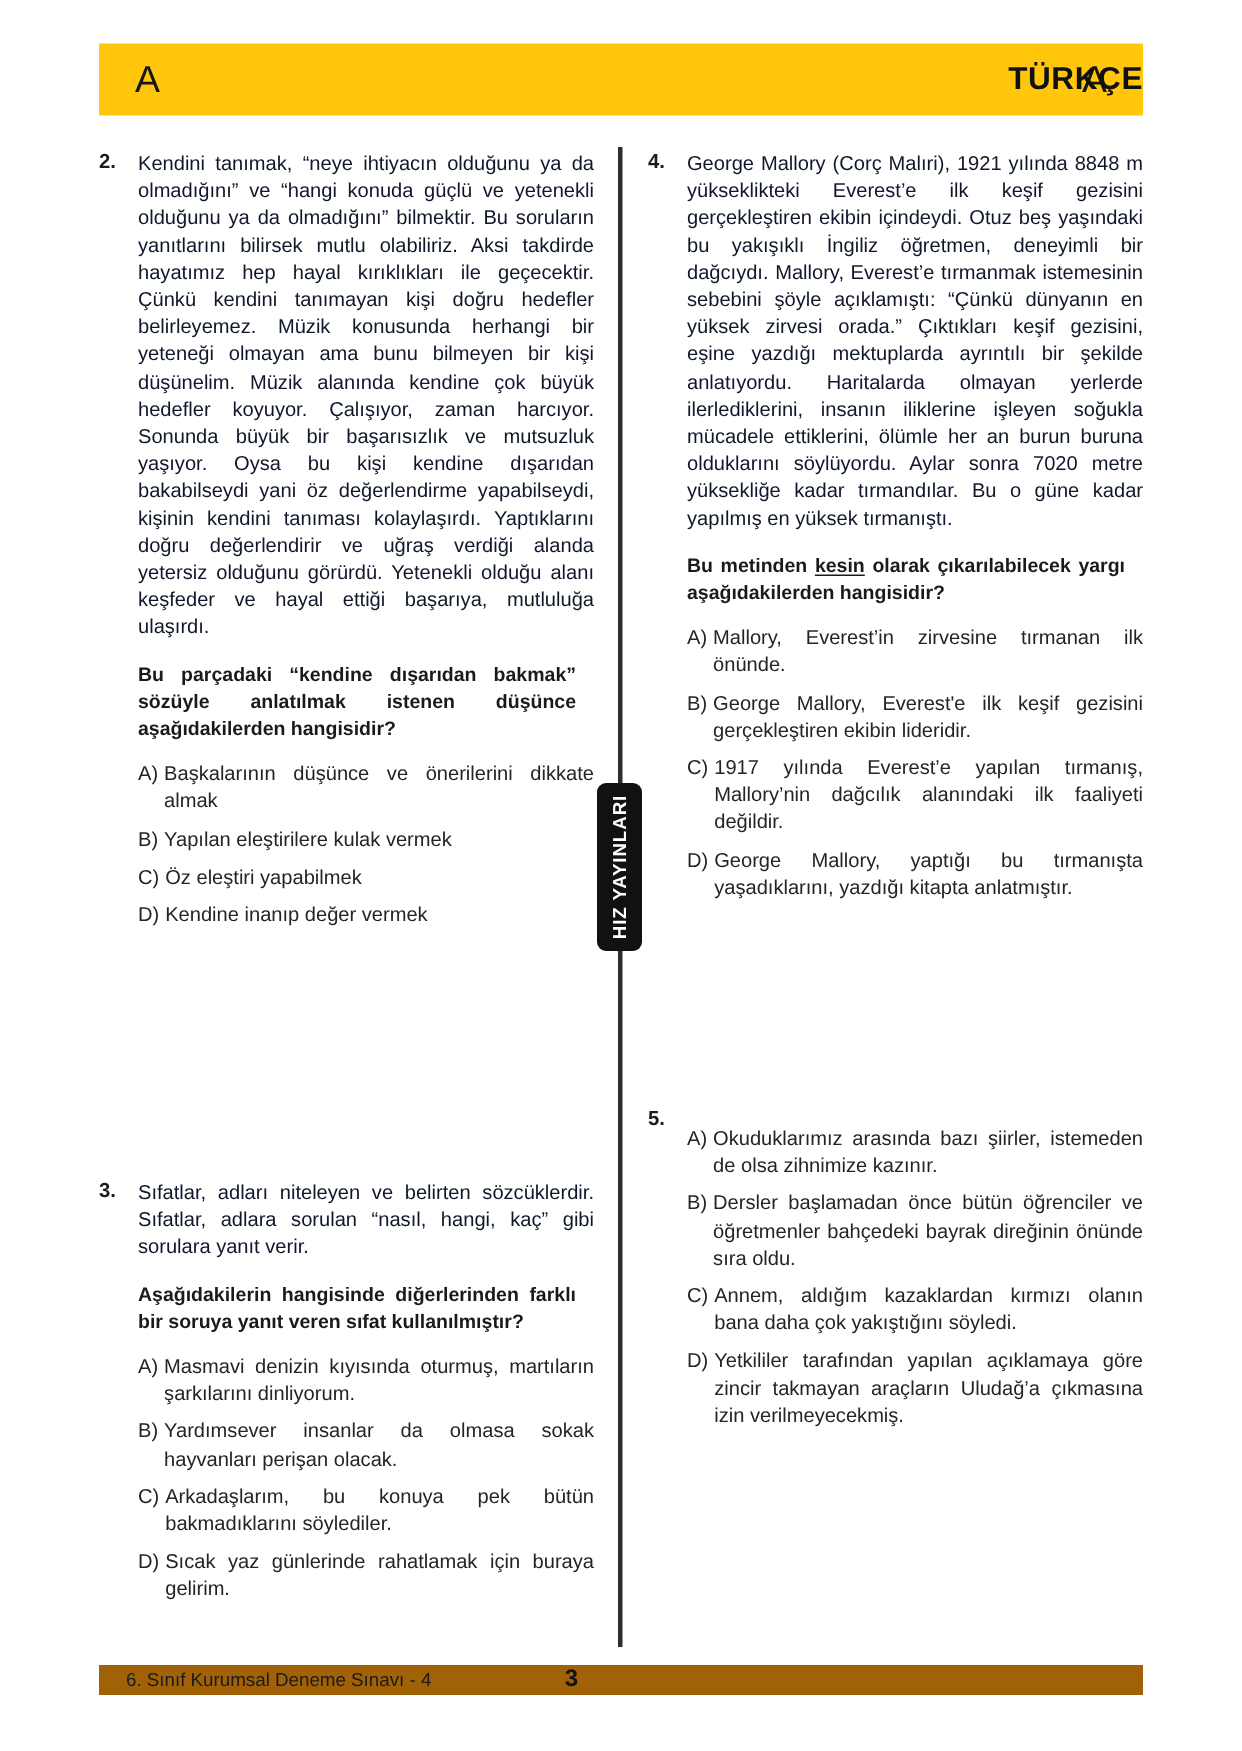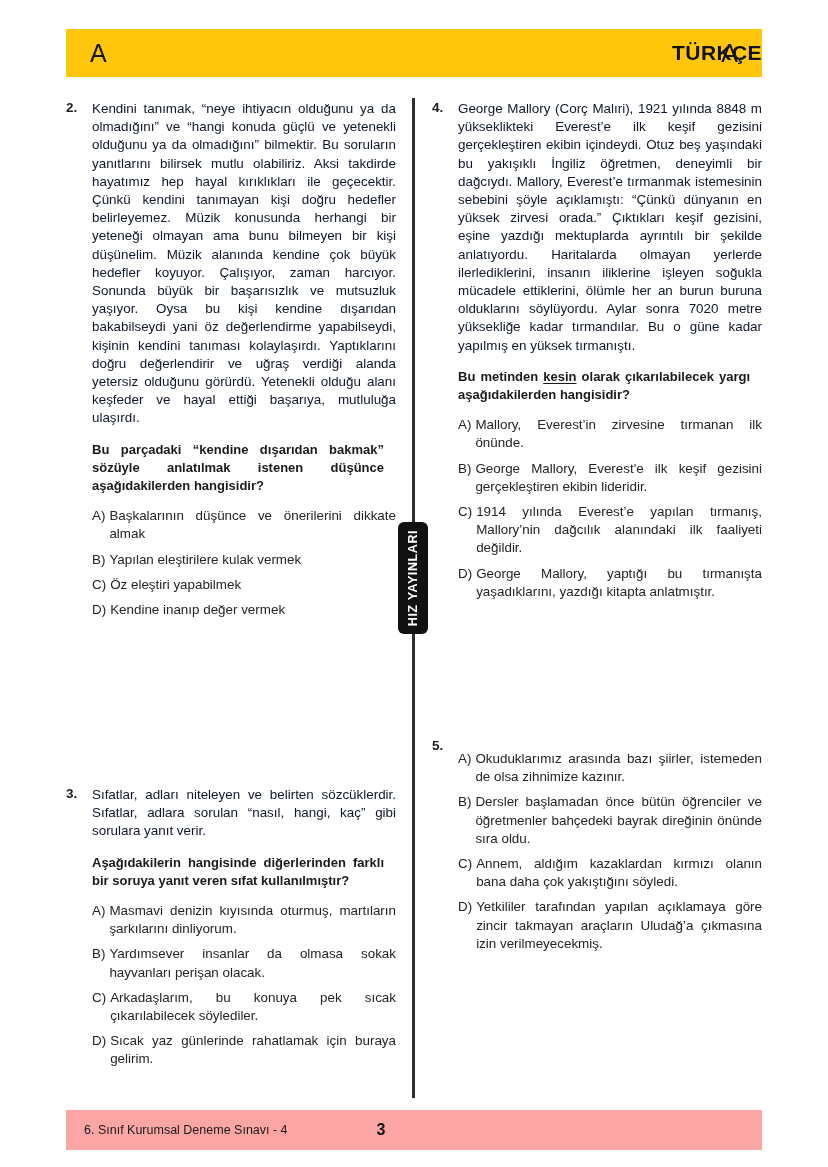--- a/index.html
+++ b/index.html
@@ -163,22 +163,22 @@
     text-align: justify;
     text-justify: inter-word;
   }
 
   
   .footer-bar {
     position: absolute;
     left: 66px;
     top: 1110px;
     width: 696px;
-    height: 40px;
-    background: #fca5a5;
+    height: 20px;
+    background: #a16207;
     box-sizing: border-box;
   }
   .footer-left {
     position: absolute;
     left: 18px;
     top: 50%;
     transform: translateY(-50%);
     font-size: 12.5px;
     color: #1b1b1b;
   }
@@ -254,21 +254,21 @@
               <li class="option">
                 <span class="opt-letter">A)</span>
                 <span class="opt-text">Masmavi denizin kıyısında oturmuş, martıların şarkılarını dinliyorum.</span>
               </li>
               <li class="option">
                 <span class="opt-letter">B)</span>
                 <span class="opt-text">Yardımsever insanlar da olmasa sokak hayvanları perişan olacak.</span>
               </li>
               <li class="option">
                 <span class="opt-letter">C)</span>
-                <span class="opt-text">Arkadaşlarım, bu konuya pek sıcak çıkarılabilecek söylediler.</span>
+                <span class="opt-text">Arkadaşlarım, bu konuya pek bütün bakmadıklarını söylediler.</span>
               </li>
               <li class="option">
                 <span class="opt-letter">D)</span>
                 <span class="opt-text">Sıcak yaz günlerinde rahatlamak için buraya gelirim.</span>
               </li>
             </ul>
           </div>
         </div>
       </div>
 
@@ -286,21 +286,21 @@
               <li class="option">
                 <span class="opt-letter">A)</span>
                 <span class="opt-text">Mallory, Everest’in zirvesine tırmanan ilk önünde.</span>
               </li>
               <li class="option">
                 <span class="opt-letter">B)</span>
                 <span class="opt-text">George Mallory, Everest'e ilk keşif gezisini gerçekleştiren ekibin lideridir.</span>
               </li>
               <li class="option">
                 <span class="opt-letter">C)</span>
-                <span class="opt-text">1914 yılında Everest’e yapılan tırmanış, Mallory’nin dağcılık alanındaki ilk faaliyeti değildir.</span>
+                <span class="opt-text">1917 yılında Everest’e yapılan tırmanış, Mallory’nin dağcılık alanındaki ilk faaliyeti değildir.</span>
               </li>
               <li class="option">
                 <span class="opt-letter">D)</span>
                 <span class="opt-text">George Mallory, yaptığı bu tırmanışta yaşadıklarını, yazdığı kitapta anlatmıştır.</span>
               </li>
             </ul>
           </div>
         </div>
       </div>
 

